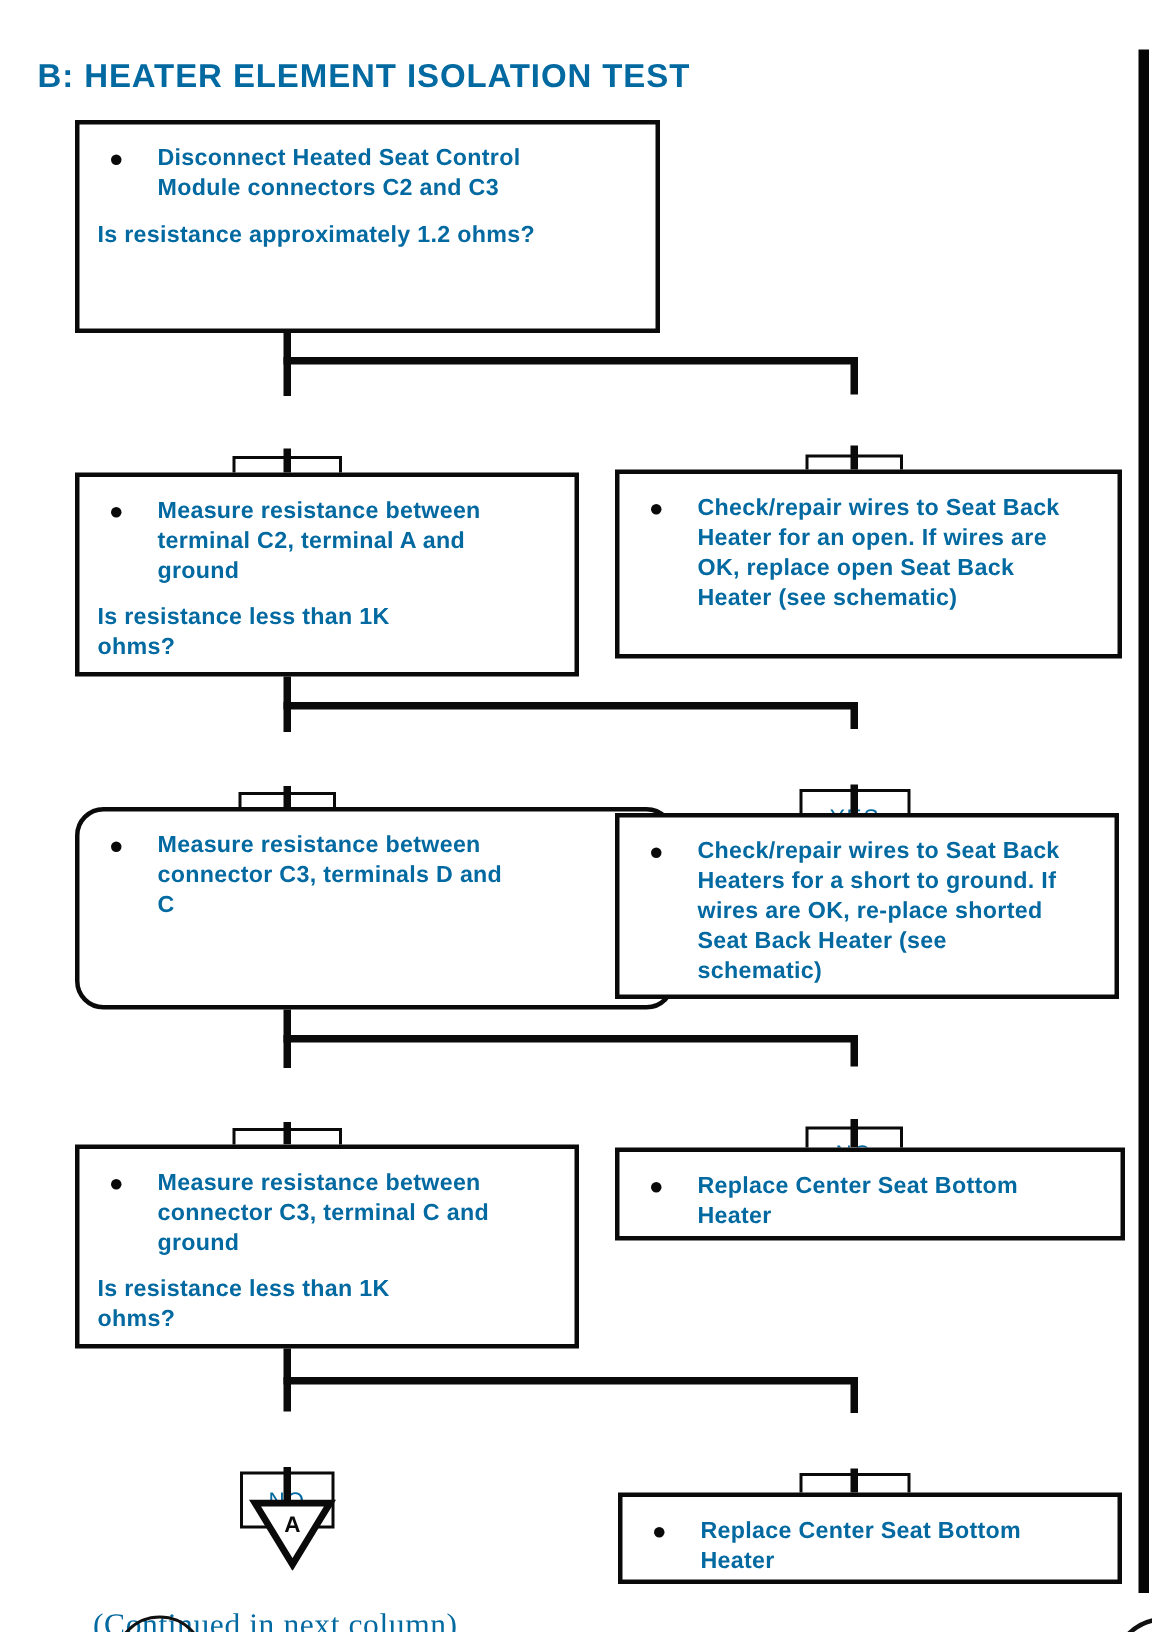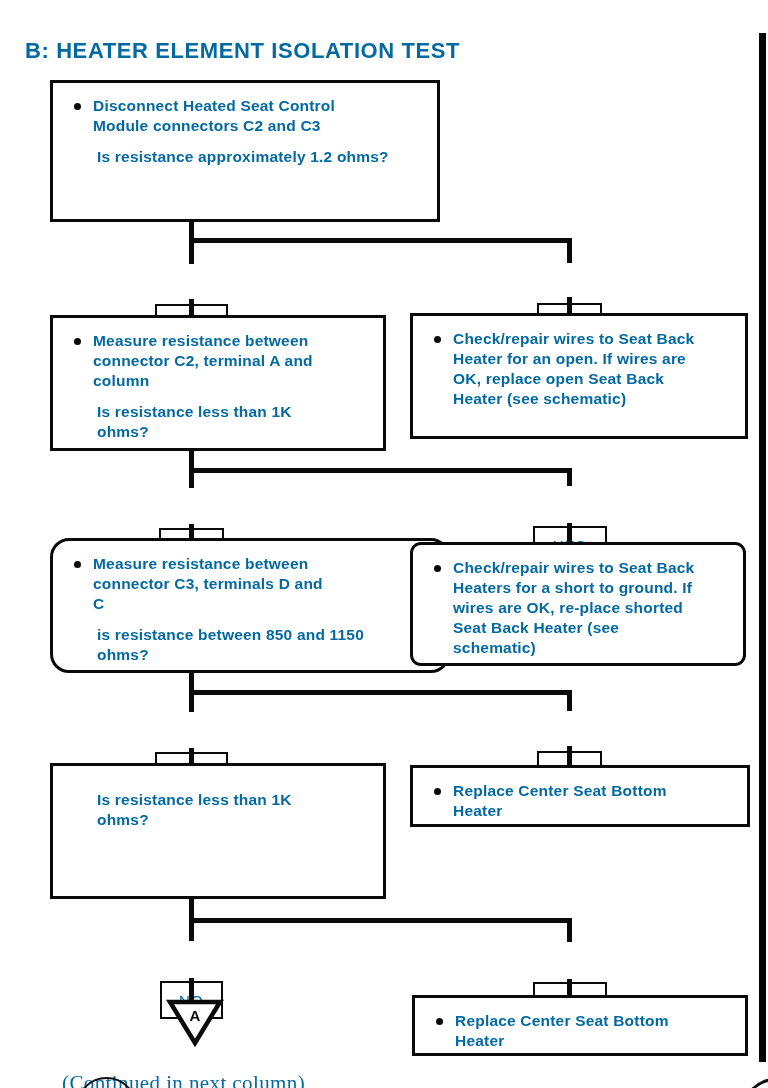--- a/index.html
+++ b/index.html
@@ -11,22 +11,22 @@
     position:absolute;left:25px;top:38px;margin:0;
     font-size:22px;font-weight:bold;letter-spacing:.6px;white-space:nowrap;
   }
   .qbox,.abox{
     position:absolute;background:#fff;border:3px solid #0a0a0a;
     box-sizing:border-box;padding:13px 8px 0 12px;
     font-size:15.5px;line-height:20px;font-weight:bold;letter-spacing:.2px;
   }
   .bullet-row{display:flex;align-items:flex-start;margin-bottom:10px;}
   .dot{flex:none;width:7px;height:7px;border-radius:50%;background:#0a0a0a;margin:7px 0 0 9px;}
-  .btext{margin-left:12px;}
-  .qtext{margin-top:11px;margin-left:32px;}
+  .btext{margin-left:24px;}
+  .qtext{margin-top:11px;}
   .label-box{
     position:absolute;background:#fff;border:2.5px solid #0a0a0a;box-sizing:border-box;
     display:flex;align-items:center;justify-content:center;
     font-size:15px;font-weight:normal;letter-spacing:1.2px;margin-top:41px;
   }
   .vline,.hline{position:absolute;background:#0a0a0a;}
   .continued{
     position:absolute;left:62px;top:1071px;
     font-family:"Liberation Serif",serif;font-size:21px;letter-spacing:.4px;white-space:nowrap;
   }
@@ -55,21 +55,21 @@
   <div class="hline" style="left:189px;top:238px;width:383px;height:5px;"></div>
   <div class="vline" style="left:567px;top:240px;width:5px;height:23px;"></div>
   <div class="label-box" style="left:155px;top:263px;width:73px;height:37px;">YES</div>
   <div class="label-box" style="left:537px;top:262px;width:65px;height:36px;">NO</div>
   <div class="vline" style="left:189px;top:299px;width:5px;height:17px;"></div>
   <div class="vline" style="left:567px;top:297px;width:5px;height:17px;"></div>
 
   <div class="qbox" style="left:50px;top:315px;width:336px;height:136px;">
     <div class="bullet-row">
       <span class="dot"></span>
-      <span class="btext" style="width:252px;">Measure resistance between connector C2, terminal A and column</span>
+      <span class="btext" style="width:252px;">Measure resistance between terminal C2, terminal A and ground</span>
     </div>
     <div class="qtext" style="width:240px;">Is resistance less than 1K ohms?</div>
   </div>
 
   <div class="abox" style="left:410px;top:313px;width:338px;height:126px;">
     <div class="bullet-row">
       <span class="dot"></span>
       <span class="btext" style="width:252px;">Check/repair wires to Seat Back Heater for an open. If wires are OK, replace open Seat Back Heater (see schematic)</span>
     </div>
   </div>
@@ -80,39 +80,42 @@
   <div class="label-box" style="left:159px;top:487px;width:65px;height:37px;">NO</div>
   <div class="label-box" style="left:533px;top:485px;width:74px;height:38px;">YES</div>
   <div class="vline" style="left:189px;top:524px;width:5px;height:15px;"></div>
   <div class="vline" style="left:567px;top:523px;width:5px;height:19px;"></div>
 
   <div class="qbox" style="left:50px;top:538px;width:400px;height:135px;border-radius:19px;">
     <div class="bullet-row">
       <span class="dot"></span>
       <span class="btext" style="width:238px;">Measure resistance between connector C3, terminals D and C</span>
     </div>
-    <div class="qtext" style="width:272px;">is resistance between 850 and 1150 ohms?</div>
   </div>
 
-  <div class="abox" style="left:410px;top:542px;width:336px;height:124px;border-radius:11px;">
+  <div class="abox" style="left:410px;top:542px;width:336px;height:124px;">
     <div class="bullet-row">
       <span class="dot"></span>
       <span class="btext" style="width:250px;">Check/repair wires to Seat Back Heaters for a short to ground. If wires are OK, re-place shorted Seat Back Heater (see schematic)</span>
     </div>
   </div>
 
   <div class="vline" style="left:189px;top:673px;width:5px;height:39px;"></div>
   <div class="hline" style="left:189px;top:690px;width:383px;height:5px;"></div>
   <div class="vline" style="left:567px;top:692px;width:5px;height:19px;"></div>
   <div class="label-box" style="left:155px;top:711px;width:73px;height:37px;">YES</div>
   <div class="label-box" style="left:537px;top:710px;width:65px;height:36px;">NO</div>
   <div class="vline" style="left:189px;top:748px;width:5px;height:15px;"></div>
   <div class="vline" style="left:567px;top:746px;width:5px;height:19px;"></div>
 
   <div class="qbox" style="left:50px;top:763px;width:336px;height:136px;">
+    <div class="bullet-row">
+      <span class="dot"></span>
+      <span class="btext" style="width:252px;">Measure resistance between connector C3, terminal C and ground</span>
+    </div>
     <div class="qtext" style="width:240px;">Is resistance less than 1K ohms?</div>
   </div>
 
   <div class="abox" style="left:410px;top:765px;width:340px;height:62px;">
     <div class="bullet-row">
       <span class="dot"></span>
       <span class="btext" style="width:252px;">Replace Center Seat Bottom Heater</span>
     </div>
   </div>
 

